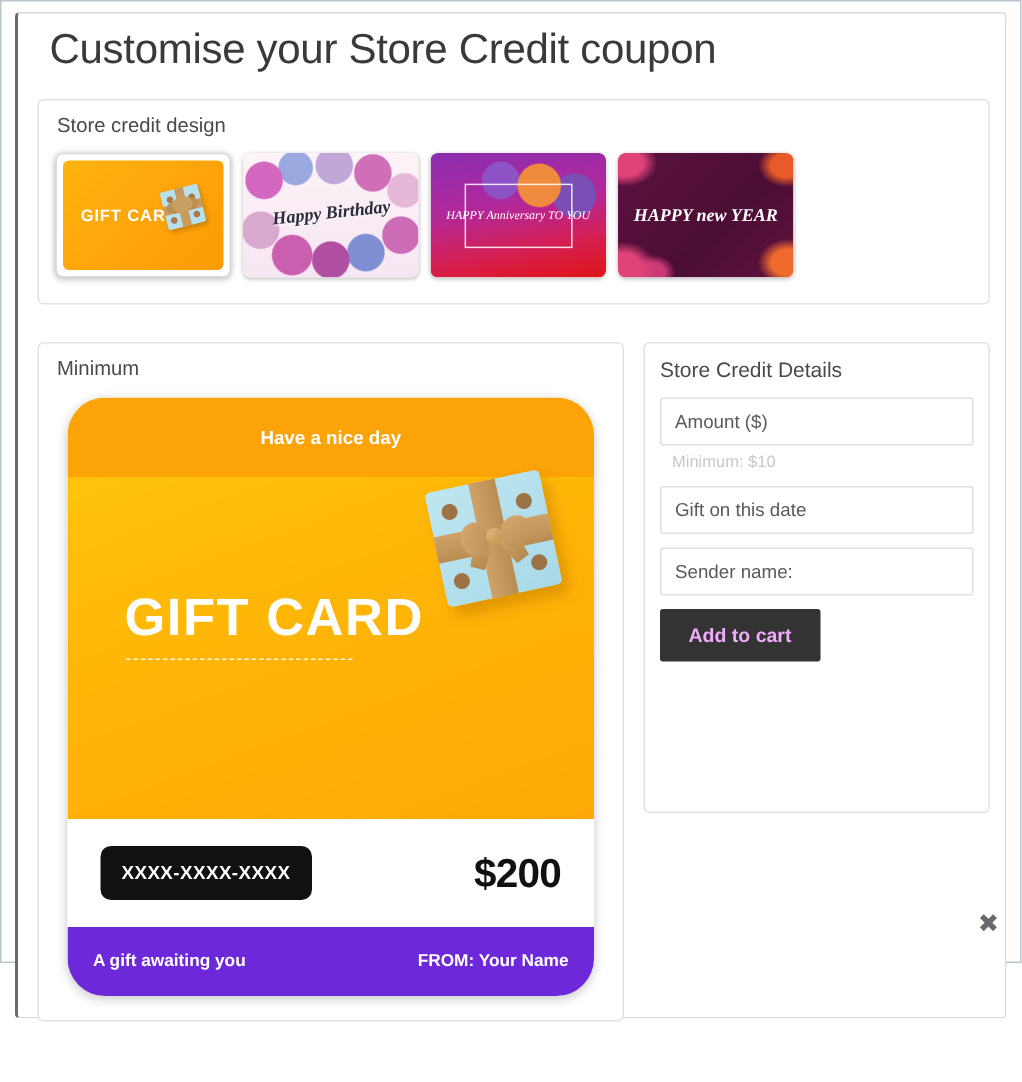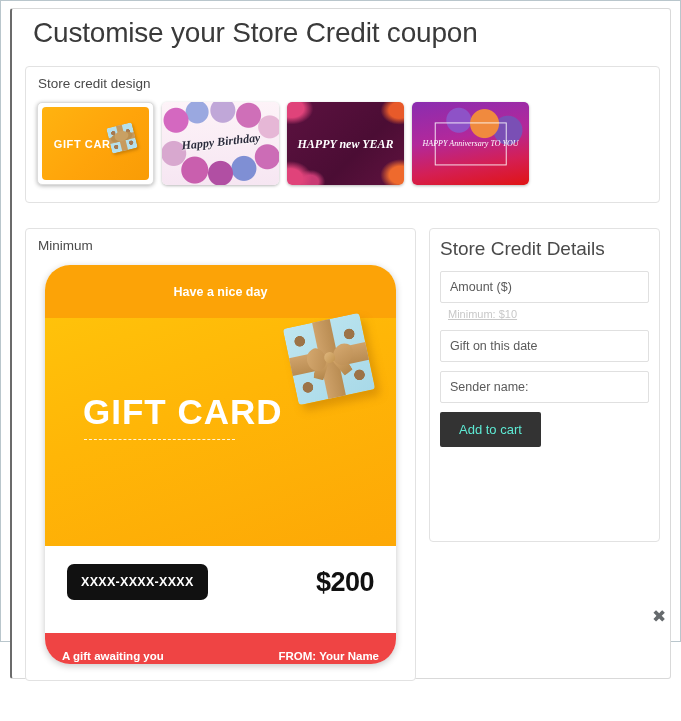--- a/index.html
+++ b/index.html
@@ -321,72 +321,70 @@
     letter-spacing: .3px;
   }
   .gc-amount {
     color: #111111;
     font-size: 27px;
     font-weight: bold;
     letter-spacing: -.5px;
   }
   .gc-footer {
     height: 46px;
-    background: #ef4444;
+    background: #6d28d9;
     display: flex; align-items: center;
     justify-content: space-between;
     padding: 0 17px;
     color: #ffffff;
     font-size: 11.5px;
     font-weight: bold;
-    margin-top: 15px;
   }
 
   
   .details-panel {
     position: absolute;
     left: 417px; top: 219px;
     width: 231px; height: 314px;
     border: 1px solid #e2e2e2;
     border-radius: 4px;
     background: #fff;
   }
   .details-inner { position:absolute; left:10px; top:9px; right:10px; }
   .details-legend {
-    font-size: 19px; color:#4a4a4a; margin-bottom:11px;
+    font-size: 14px; color:#4a4a4a; margin-bottom:11px;
   }
   .field {
     width: 100%;
     border: 1px solid #e0e0e0;
     border-radius: 2px;
     background: #fff;
     font-family: "Liberation Sans", sans-serif;
     font-size: 12.5px;
     color: #3c3c3c;
     padding: 8px 9px;
     outline: none;
     margin-bottom: 9px;
     display:block;
   }
   .field::placeholder { color:#5a5a5a; opacity:1; }
   textarea.field { height: 53px; resize: vertical; line-height:1.2; }
   .hint {
     font-size: 11px;
     color: #c8c8c8;
     margin: -4px 0 10px 8px;
-    text-decoration: underline;
   }
   .add-btn {
     background: #333333;
-    color: #5eead4;
+    color: #f0abfc;
     border: none;
     border-radius: 2px;
     font-family: "Liberation Sans", sans-serif;
     font-size: 13px;
-    font-weight: normal;
+    font-weight: bold;
     padding: 10px 19px;
     cursor: pointer;
   }
 
   
   .close-x {
     position: absolute;
     right: 12px; bottom: 16px;
     width: 18px; height: 18px;
     color: #666a6d;
@@ -421,29 +419,29 @@
           </div>
         </div>
 
         <div class="thumb">
           <div class="art art-birthday">
             <span class="bd-text">Happy Birthday</span>
           </div>
         </div>
 
         <div class="thumb">
-          <div class="art art-newyear">
-            <span class="ny-text">HAPPY new YEAR</span>
-          </div>
-        </div>
-
-        <div class="thumb">
           <div class="art art-anniversary">
             <span class="an-frame"></span>
             <span class="an-text">HAPPY Anniversary TO YOU</span>
+          </div>
+        </div>
+
+        <div class="thumb">
+          <div class="art art-newyear">
+            <span class="ny-text">HAPPY new YEAR</span>
           </div>
         </div>
 
 
       </div>
     </div>
 
     <div class="preview-panel">
       <div class="panel-legend">Minimum</div>
 

